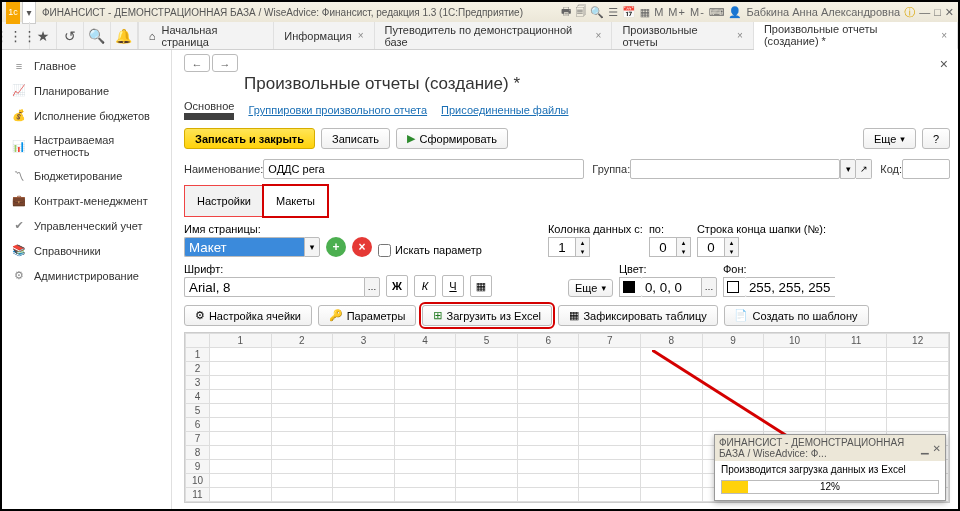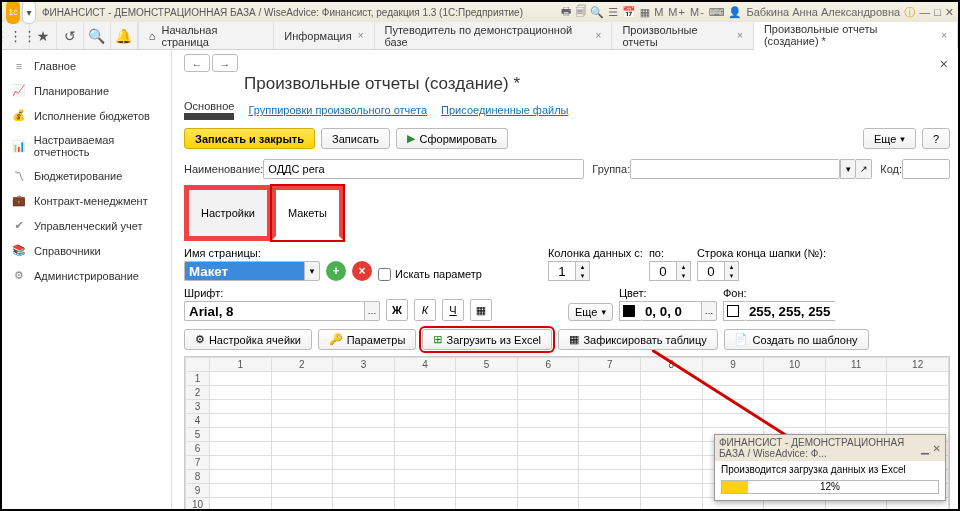--- a/index.html
+++ b/index.html
@@ -1,19 +1,19 @@
 <!DOCTYPE html>
 <html><head>
 <meta charset="utf-8">
 <style>
   * { box-sizing: border-box; margin: 0; padding: 0; font-family: Arial, sans-serif; }
   body { font-size: 11px; background: #fff; width: 960px; height: 511px; border: 2px solid #000; position: relative; overflow: hidden; }
   .titlebar { background: linear-gradient(#f6f2e6,#ece7d8); height: 20px; display: flex; align-items: center; padding: 0 4px; font-size: 10px; color: #555; }
   .titlebar .left-icons { display:flex; gap:2px; margin-right:6px; }
-  .titlebar .left-icons span { width:14px; height:24px; display:flex; align-items:center; justify-content:center; border-radius:6px; }
+  .titlebar .left-icons span { width:14px; height:24px; display:flex; align-items:center; justify-content:center; border-radius:0; }
   .titlebar .title-text { flex: 0 0 auto; }
   .titlebar .spacer { flex:1; }
   .titlebar .right-icons { display:flex; align-items:center; gap:4px; }
   .titlebar .right-icons span { font-size:11px; color:#666; }
   .topnav { height: 28px; background:#f3f3f3; border-bottom:1px solid #d0d0d0; display:flex; align-items:stretch; }
   .topnav .icon-btn { width:28px; display:flex; align-items:center; justify-content:center; color:#555; font-size:14px; border-right:1px solid #e0e0e0; }
   .topnav .tab { padding:0 10px; display:flex; align-items:center; gap:6px; border-right:1px solid #e0e0e0; background:#f3f3f3; color:#333; cursor:default; }
   .topnav .tab.active { background:#fff; border-bottom:2px solid #fff; margin-bottom:-1px; }
   .topnav .tab .close { color:#888; font-size:10px; }
   .layout { display:flex; height: calc(100% - 48px); }
@@ -30,27 +30,27 @@
   .subnav a { color:#1a6fb5; text-decoration:underline; }
   .toolbar { display:flex; gap:6px; margin-bottom:10px; }
   .btn { border:1px solid #bbb; background:linear-gradient(#fff,#f1f1f1); border-radius:3px; padding:3px 10px; font-size:11px; display:flex; align-items:center; gap:4px; }
   .btn.yellow { background:linear-gradient(#ffe556,#ffd20a); border-color:#d6ad00; font-weight:bold; }
   .btn.small { padding:2px 6px; }
   .toolbar .right { margin-left:auto; display:flex; gap:6px; }
   .form-row { display:flex; align-items:center; margin-bottom:6px; font-size:11px; }
   .form-row label { color:#333; }
   .form-row input[type=text] { height:20px; border:1px solid #bbb; border-radius:2px; padding:0 4px; font-size:11px; }
   .tabbar { display:flex; margin-bottom:6px; }
-  .tabbar .tab { padding:17px 12px; border:5px solid #ef4444; background:#f2f2f2; font-size:11px; margin-right:-1px; }
+  .tabbar .tab { padding:9px 12px; border:1px solid #ef4444; background:#f2f2f2; font-size:11px; margin-right:-1px; }
   .tabbar .tab.active { background:#fff; border-bottom-color:#fff; position:relative; z-index:1; }
   .tabbar .tab.highlight { outline:2px solid #d40000; outline-offset:-1px; }
   .row2 { display:flex; gap:6px; align-items:flex-end; margin-bottom:6px; font-size:11px; }
   .lblcol { display:flex; flex-direction:column; gap:2px; }
   .selbox { display:flex; }
-  .selbox input { height:20px; border:1px solid #bbb; border-right:none; border-radius:2px 0 0 2px; padding:0 4px;font-weight:bold; }
+  .selbox input { height:20px; border:1px solid #bbb; border-right:none; border-radius:2px 0 0 2px; padding:0 4px; }
   .selbox .dd { width:16px; height:20px; border:1px solid #bbb; border-radius:0 2px 2px 0; background:#f4f4f4; display:flex; align-items:center; justify-content:center; font-size:9px; }
   .round { width:20px; height:20px; border-radius:10px; border:none; color:#fff; display:flex; align-items:center; justify-content:center; font-size:12px; font-weight:bold; }
   .round.green { background:#4caf50; }
   .round.red { background:#e53935; }
   .spin { display:flex; }
   .spin input { width:28px; height:20px; border:1px solid #bbb; text-align:center; }
   .spin .ctl { width:14px; height:20px; border:1px solid #bbb; border-left:none; background:#f4f4f4; display:flex; flex-direction:column; }
   .spin .ctl span { flex:1; font-size:7px; display:flex; align-items:center; justify-content:center; }
   .fontrow { display:flex; gap:6px; align-items:flex-end; margin-bottom:8px; }
   .iconbtn { width:22px; height:22px; border:1px solid #bbb; background:#fff; border-radius:2px; display:flex; align-items:center; justify-content:center; font-size:11px; }

